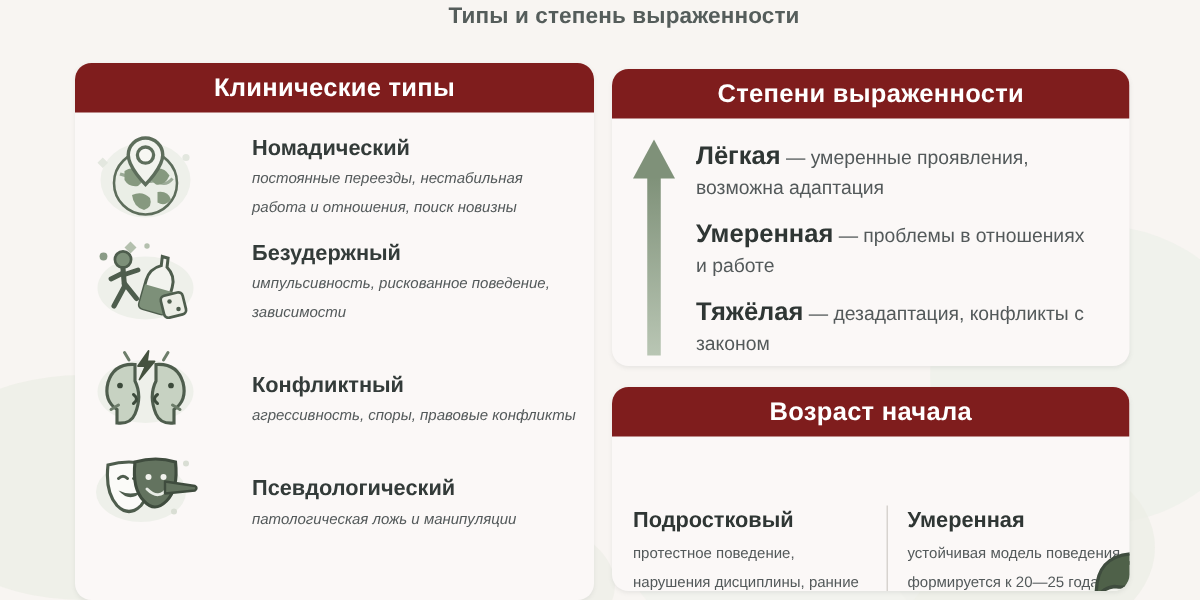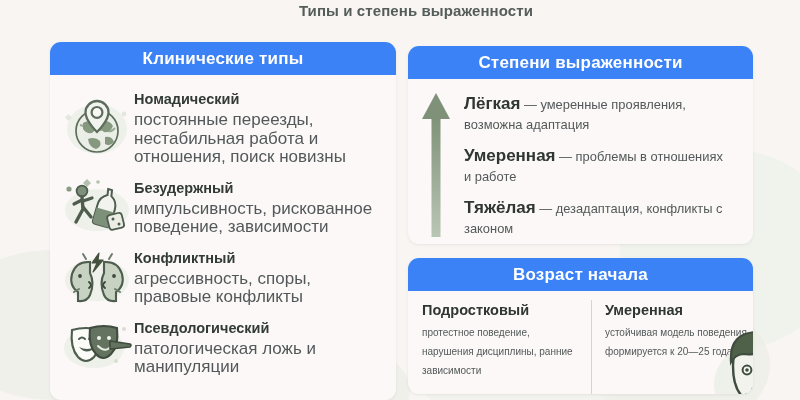--- a/index.html
+++ b/index.html
@@ -44,60 +44,62 @@
   }
 
   .card {
     position: absolute;
     border-radius: 11px;
     background: #fbf8f7;
     overflow: hidden;
     box-shadow: 0 1px 3px rgba(90,100,95,.10);
   }
   .card-header {
-    background: #3b82f6;
+    background: #7f1d1d;
     color: #ffffff;
     font-size: 17px;
     font-weight: bold;
     text-align: center;
     line-height: 33px;
     height: 33px;
     letter-spacing: .2px;
     white-space: nowrap;
   }
   .card-body { position: relative; }
 
   
   #card-clinical { left: 50px; top: 42px; width: 346px; height: 358px; }
   #card-clinical .card-body { padding: 6px 0 0 0; }
 
   .type-row {
     display: flex;
-    align-items: center;
+    align-items: flex-end;
     padding: 4px 10px 3px 10px;
+    gap: 34px;
   }
   .type-icon {
     width: 74px;
     min-width: 74px;
     height: 62px;
     position: relative;
   }
   .type-text { padding-top: 5px; }
   .type-title {
     font-size: 14.5px;
     font-weight: bold;
     color: #333b39;
     line-height: 19px;
     margin-bottom: 2px;
   }
   .type-desc {
-    font-size: 17px;
+    font-size: 10px;
     color: #53595a;
     line-height: 18.5px;
     max-width: 250px;
+    font-style: italic;
   }
 
   
   #card-severity { left: 408px; top: 46px; width: 345px; height: 198px; }
   #card-severity .card-body { display: flex; padding: 12px 0 0 0; }
   .arrow-col { width: 56px; min-width: 56px; display: flex; justify-content: center; }
   .sev-list { padding-top: 3px; }
   .sev-item {
     font-size: 12.9px;
     color: #53595a;
@@ -110,20 +112,21 @@
     color: #2f3634;
     font-weight: bold;
   }
 
   
   #card-age { left: 408px; top: 258px; width: 345px; height: 136px; }
   #card-age .card-body { display: flex; padding: 9px 0 0 0; height: 100px; }
   .age-col {
     padding: 0 9px 16px 14px;
     position: relative;
+    margin-top: 37px;
   }
   .age-col.teen  { width: 160px; min-width: 160px; }
   .age-col.adult { width: 150px; min-width: 150px; border-left: 1.5px solid #d7d3cf; padding-left: 13px; }
   .age-title {
     font-size: 14.5px;
     font-weight: bold;
     color: #2f3634;
     line-height: 20px;
     margin-bottom: 3px;
   }

